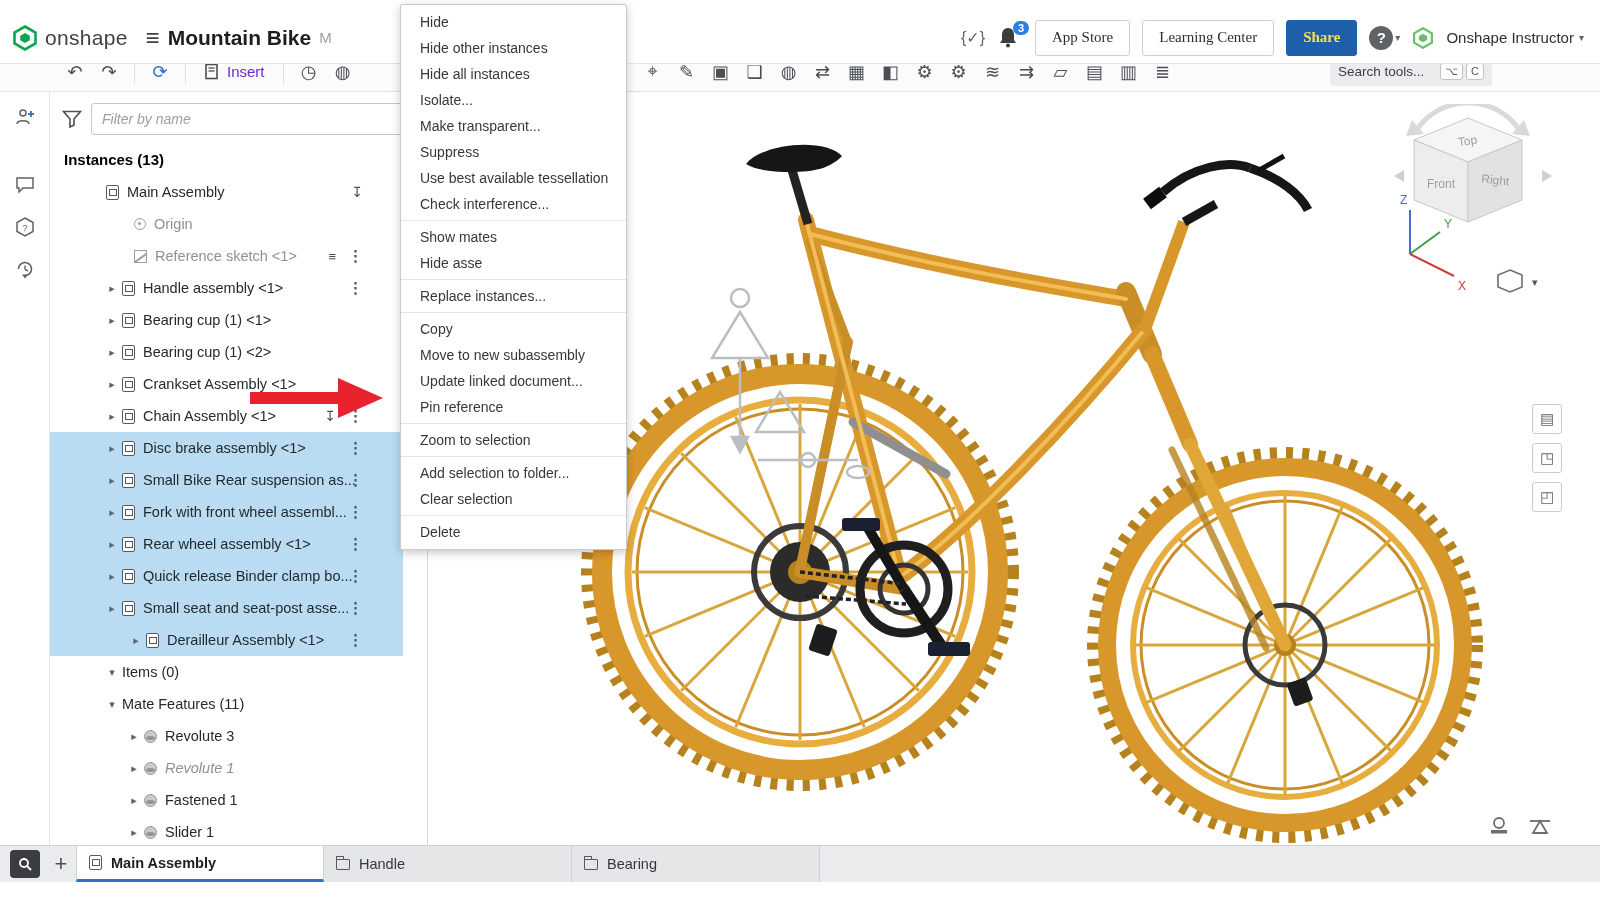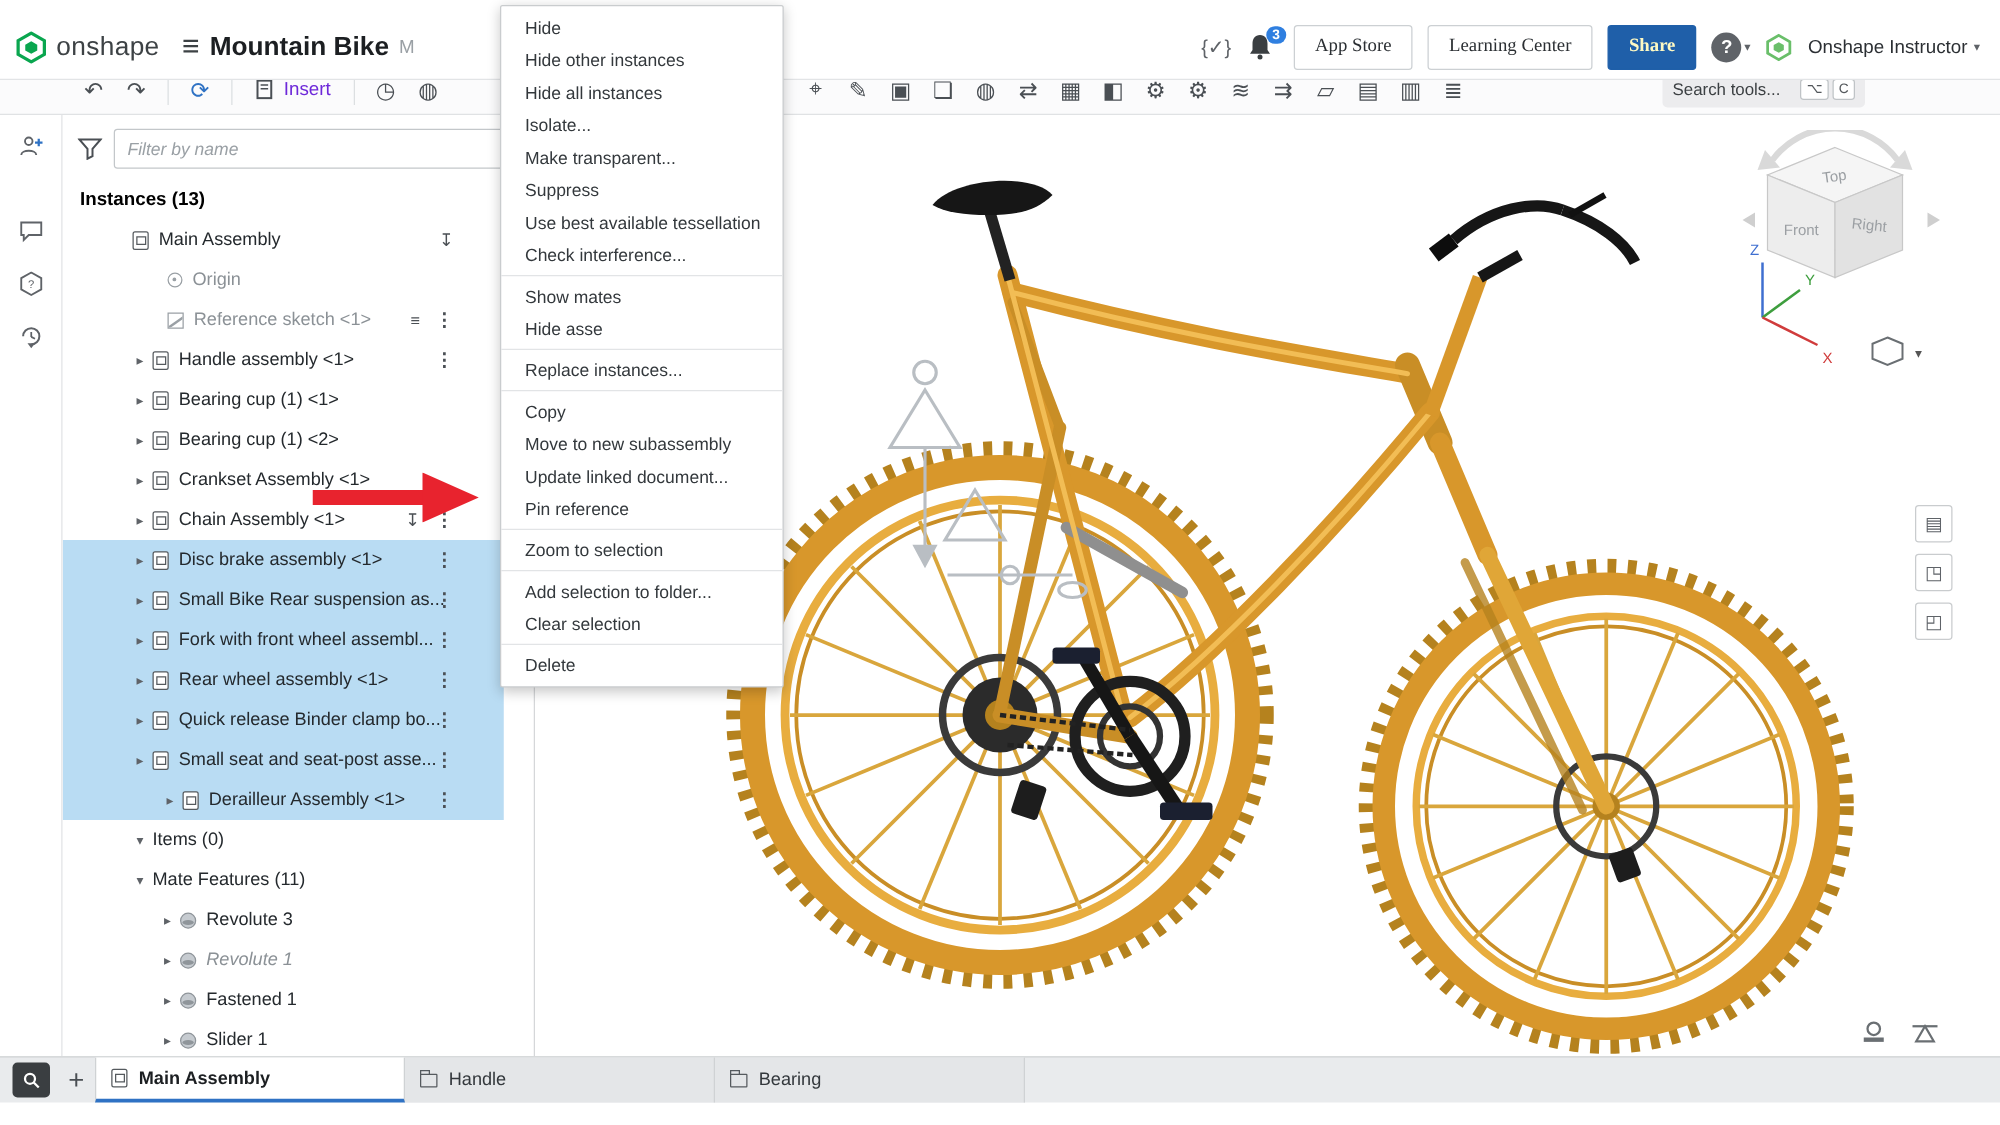--- a/index.html
+++ b/index.html
@@ -19,21 +19,21 @@
   .hamburger { margin-left:18px; font-size:24px; color:#3d4245; cursor:pointer; line-height:1; }
   .doc-title { margin-left:8px; font-size:21px; font-weight:bold; color:#1c1f22; white-space:nowrap; }
   .doc-suffix { margin-left:8px; font-size:15px; color:#9aa0a5; }
   .header-right { margin-left:auto; display:flex; align-items:center; gap:12px; padding-right:16px; }
   .braces-icon { color:#5f6368; font-size:16px; }
   .bell-wrap { position:relative; width:26px; height:26px; }
   .badge { position:absolute; top:-4px; right:-6px; background:#2f7fe0; color:#fff;
     font-size:11px; border-radius:8px; padding:1px 5px; font-weight:bold; }
   .hbtn { height:36px; display:flex; align-items:center; padding:0 16px; border:1px solid #ccd0d3;
     border-radius:3px; background:#fff; font-size:15px; color:#2b2f33; cursor:pointer;font-family:Liberation Serif, serif; }
-  .hbtn.blue { background:#1f5fa9; border-color:#1f5fa9; color:#fef9c3; font-weight:bold; }
+  .hbtn.blue { background:#1f5fa9; border-color:#1f5fa9; color:#fde047; font-weight:bold; }
   .help-circle { width:24px; height:24px; border-radius:50%; background:#5f6368; color:#fff;
     font-size:15px; font-weight:bold; display:flex; align-items:center; justify-content:center; }
   .caret { font-size:10px; color:#5f6368; margin-left:2px; }
   .user-name { font-size:15px; color:#2b2f33; }
 
   
   #toolbar { left:0; top:52px; width:1600px; height:40px; background:#fbfbfc;
     border-bottom:1px solid #e0e2e4; display:flex; align-items:center; z-index:10; padding-left:58px; }
   .tbtn { width:28px; text-align:center; font-size:18px; color:#4a4f54; cursor:pointer; margin:0 3px; }
   .tsep { width:1px; height:24px; background:#dcdfe1; margin:0 8px; }

